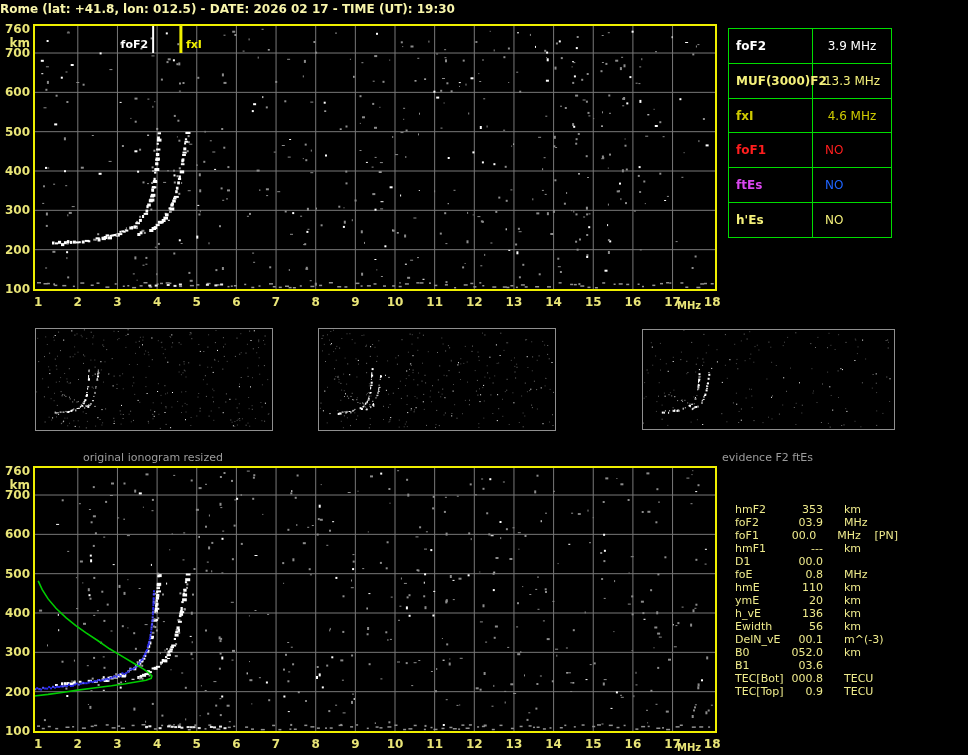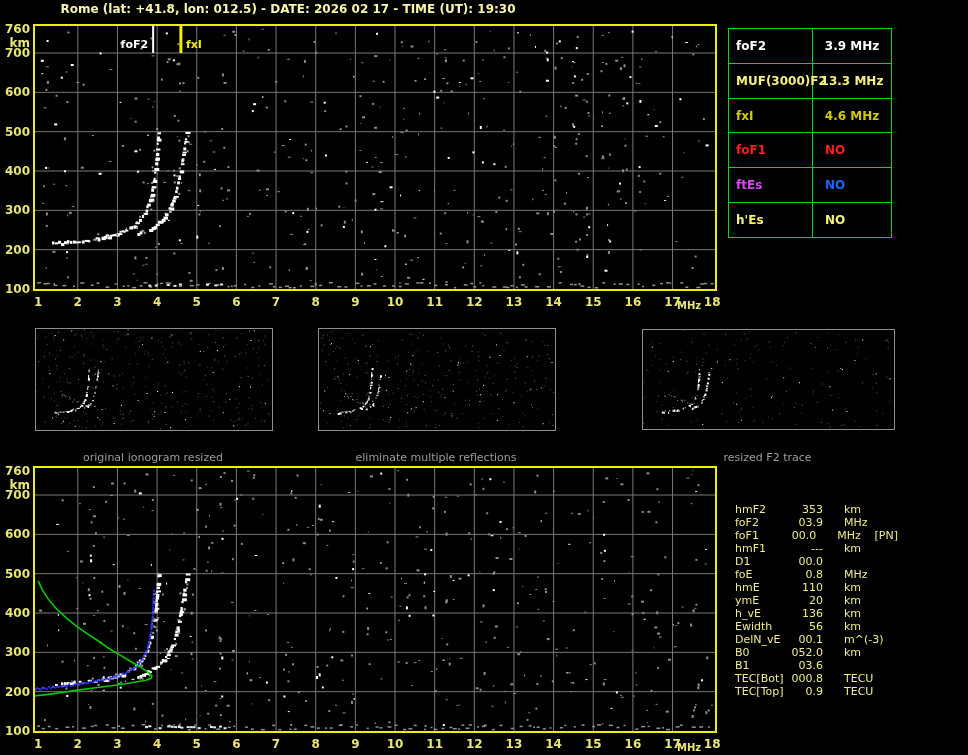--- a/index.html
+++ b/index.html
@@ -1,37 +1,37 @@
 <!DOCTYPE html>
 <html><head>
 <meta charset="utf-8">
 <style>
   html,body{margin:0;padding:0;background:#000;}
   #root{position:relative;width:968px;height:755px;background:#000;overflow:hidden;
         font-family:"DejaVu Sans", sans-serif;}
-  .title{position:absolute;left:0;top:2px;width:576px;text-align:center;
+  .title{position:absolute;left:0;top:2px;width:576px;
          color:#F8F5AA;font-size:12px;font-weight:bold;letter-spacing:0px;}
   .plotbox{position:absolute;}
   .xtick{position:absolute;width:22px;text-align:center;color:#E9E577;
          font-size:12px;font-weight:bold;}
   .ytick{position:absolute;left:0;width:30px;text-align:right;color:#E9E577;
          font-size:12px;font-weight:bold;}
   .unit{position:absolute;color:#E9E577;font-size:10px;font-weight:bold;}
   .thumb{position:absolute;border:1px solid #8f8f8f;background:#000;}
   .caption{position:absolute;text-align:center;color:#9c9c9c;font-size:11px;margin-top:16px;}
   .panel{position:absolute;border:1px solid #00DD00;box-sizing:border-box;
          display:flex;flex-direction:column;}
   .panel-header{height:24px;line-height:24px;text-align:center;color:#FFFF00;
          font-size:12px;font-weight:bold;border-bottom:1px solid #00DD00;}
   .as-row{flex:1;display:flex;border-bottom:1px solid #00DD00;align-items:center;}
   .as-row:last-child{border-bottom:none;}
   .as-label{width:84px;align-self:stretch;display:flex;align-items:center;
          border-right:1px solid #00DD00;padding-left:7px;box-sizing:border-box;
          font-size:12px;font-weight:bold;}
-  .as-value{flex:1;text-align:center;font-size:12px;font-weight:bold;}
+  .as-value{flex:1;text-align:center;font-size:12px;font-weight:normal;}
   .as-value.no{text-align:left;padding-left:12px;}
   .aip-header{height:26px;line-height:26px;text-align:center;color:#F2EFA4;
          font-size:12px;border-bottom:1px solid #00DD00;}
   #aip-rows{position:absolute;left:728px;top:503px;width:170px;}
   .aip-row{height:13px;line-height:13px;display:flex;color:#EFEB8C;font-size:11px;
          padding-left:7px;white-space:nowrap;align-items:flex-end;}
   .aip-label{width:56px;}
   .aip-value{width:32px;text-align:right;}
   .aip-unit{margin-left:21px;width:34px;}
   .aip-extra{margin-left:6px;}
@@ -2625,22 +2625,21 @@
         <rect x="39.1" y="71.0" width="1" height="1" fill="#9A9A9A"></rect>
         <rect x="41.4" y="69.8" width="1" height="1" fill="#9A9A9A"></rect>
         <rect x="44.2" y="72.4" width="1" height="1" fill="#9A9A9A"></rect>
         <rect x="46.5" y="73.5" width="1" height="1" fill="#9A9A9A"></rect>
         <rect x="48.8" y="73.6" width="1" height="1" fill="#9A9A9A"></rect>
         <rect x="50.8" y="73.3" width="1" height="1" fill="#9A9A9A"></rect>
         <rect x="51.3" y="76.1" width="1" height="1" fill="#9A9A9A"></rect>
       </svg></div>
 
   <div class="caption" style="left:35px;top:435px;width:236px;">original ionogram resized</div>
-  <div class="caption" style="left:318px;top:435px;width:236px;">eliminate multiple reflections</div>
-  <div class="caption" style="left:642px;top:435px;width:251px;">resized F2 trace</div>
+  <div class="caption" style="left:642px;top:435px;width:251px;">evidence F2 ftEs</div>
 
   <div class="panel" id="autoscala-panel" style="left:728px;top:28px;width:164px;height:210px;">
 
   <div class="as-row">
         <div class="as-label" style="color: rgb(255, 255, 255);">foF2</div>
         <div class="as-value" style="color: rgb(255, 255, 255);">3.9 MHz</div>
       </div>
       <div class="as-row">
         <div class="as-label" style="color: rgb(244, 240, 122);">MUF(3000)F2</div>
         <div class="as-value" style="color: rgb(244, 240, 122);">13.3 MHz</div>

